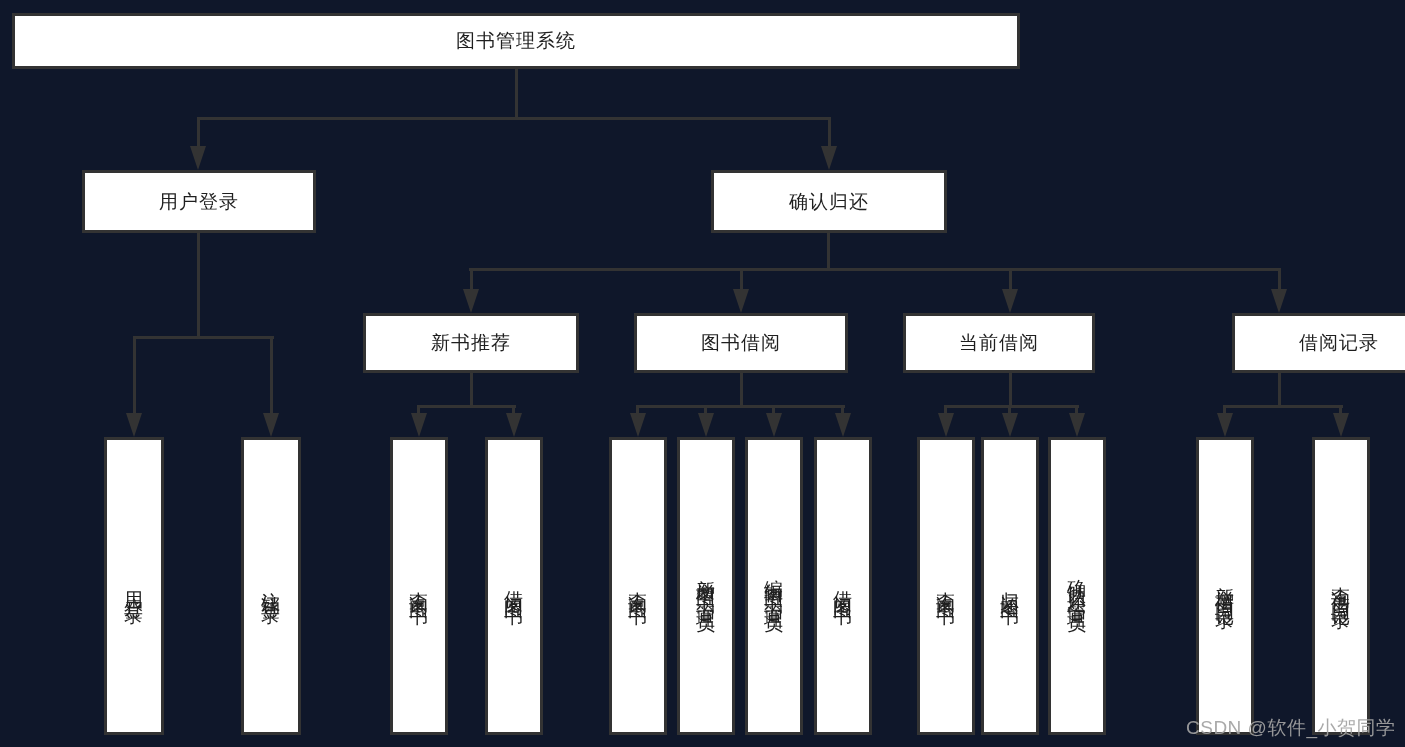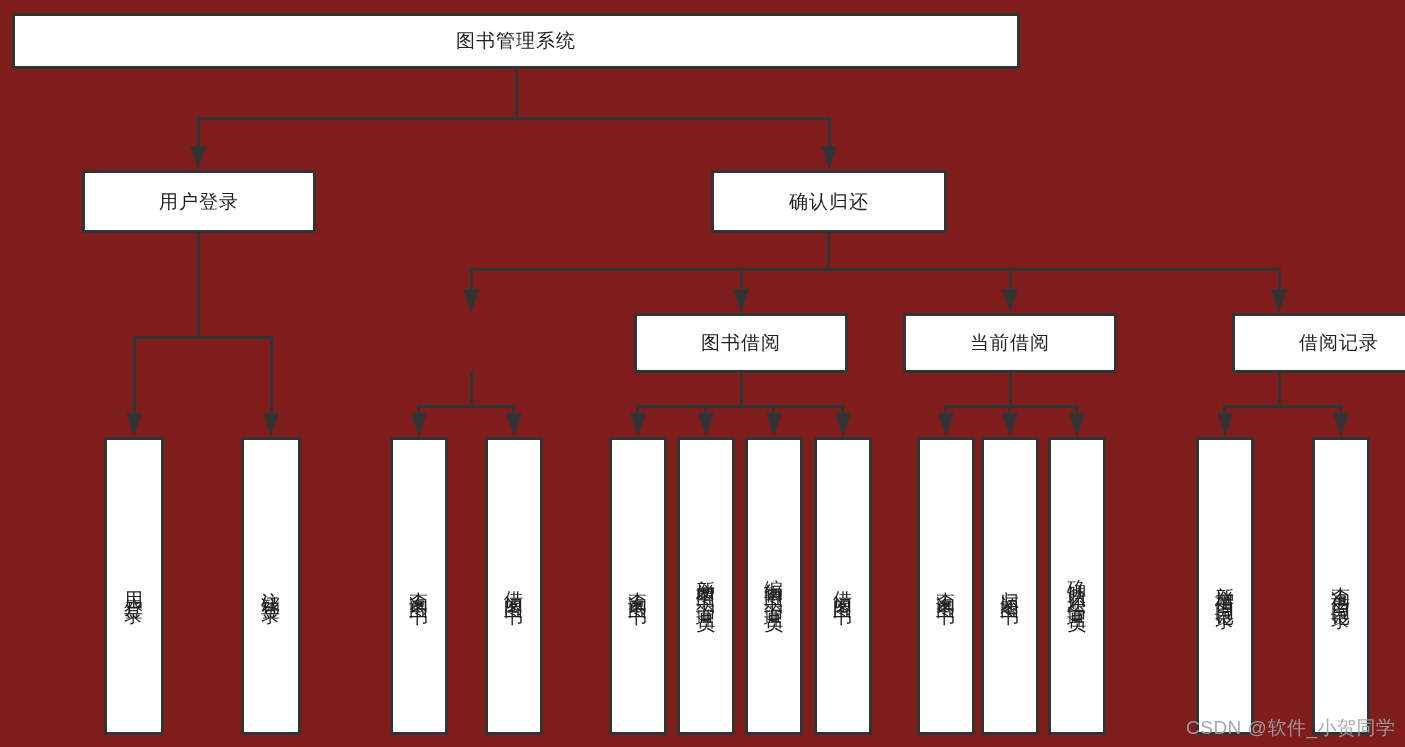--- a/index.html
+++ b/index.html
@@ -1,20 +1,20 @@
 <!DOCTYPE html>
 <html><head>
 <meta charset="utf-8">
 <style>
   html, body { margin: 0; padding: 0; background: #ffffff; }
   #stage {
     position: relative;
     width: 1405px;
     height: 747px;
-    background: #7f1d1d;
+    background: #0f172a;
     font-family: "Liberation Sans", "DejaVu Sans", sans-serif;
     overflow: hidden;
   }
   .bx {
     position: absolute;
     box-sizing: border-box;
     background: #ffffff;
     border: 3px solid #333333;
     display: flex;
     align-items: center;
@@ -90,24 +90,27 @@
   <div class="hline" style="left:469px; top:268px; width:812px;"></div>
   <div class="vline" style="left:470px; top:268px; height:24px;"></div>
   <div class="ah" style="left:463px; top:289px;"></div>
   <div class="vline" style="left:740px; top:268px; height:24px;"></div>
   <div class="ah" style="left:733px; top:289px;"></div>
   <div class="vline" style="left:1009px; top:268px; height:24px;"></div>
   <div class="ah" style="left:1002px; top:289px;"></div>
   <div class="vline" style="left:1278px; top:268px; height:24px;"></div>
   <div class="ah" style="left:1271px; top:289px;"></div>
 
+  <div class="bx" style="left:363px; top:313px; width:216px; height:60px;">
+    <span>新书推荐</span>
+  </div>
   <div class="bx" style="left:634px; top:313px; width:214px; height:60px;">
     <span>图书借阅</span>
   </div>
-  <div class="bx" style="left:903px; top:313px; width:214px; height:60px;">
+  <div class="bx" style="left:903px; top:313px; width:192px; height:60px;">
     <span>当前借阅</span>
   </div>
   <div class="bx" style="left:1232px; top:313px; width:214px; height:60px;">
     <span>借阅记录</span>
   </div>
 
   <div class="vline" style="left:470px; top:371px; height:37px;"></div>
   <div class="hline" style="left:417px; top:405px; width:99px;"></div>
   <div class="vline" style="left:417px; top:405px; height:12px;"></div>
   <div class="ah" style="left:411px; top:413px;"></div>

